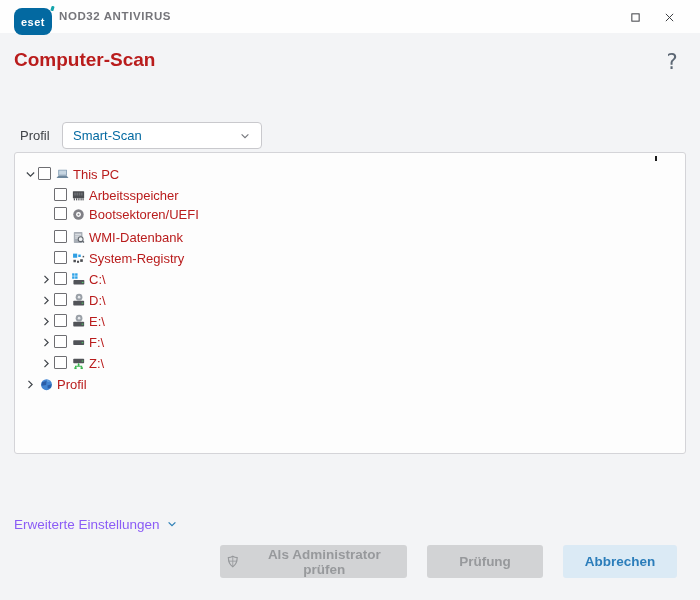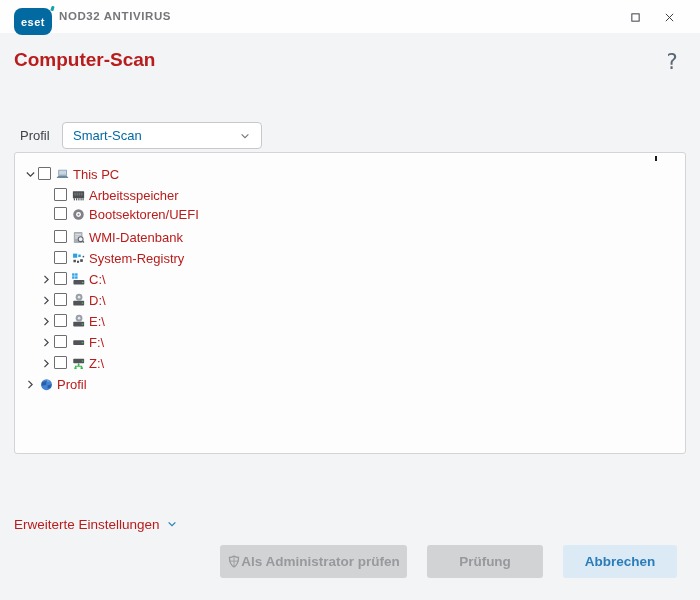--- a/index.html
+++ b/index.html
@@ -72,29 +72,29 @@
     background:#ffffff; border:1px solid #c9c9cd; border-radius:3px;
     padding:0 12px; font-size:13.5px; color:#33363a;
     font-family:"Liberation Sans", sans-serif; outline:none;
   }
   .path-input::placeholder { color:#a3a3a8; opacity:1; }
 
   
   .adv-link {
     position:absolute; left:14px; top:515px; height:18px;
     display:flex; align-items:center; gap:6px;
-    font-size:13.5px; color:#b91c1c; cursor:pointer;
+    font-size:13.5px; color:#8b5cf6; cursor:pointer;
   }
   .adv-link svg { display:block; }
 
   
   .btn {
     position:absolute; top:545px; height:33px; border:none; border-radius:3px;
     font-family:"Liberation Sans", sans-serif; font-size:13.5px; font-weight:700;
-    display:flex; align-items:center; justify-content:center; gap:0;
+    display:flex; align-items:center; justify-content:center; gap:8px;
   }
   .btn.disabled { background:#d2d3d5; color:#97999c; }
   .btn-admin { left:220px; width:187px; }
   .btn-scan { left:427px; width:116px; }
   .btn-cancel { left:563px; width:114px; background:#dbeaf5; color:#2b7dba; cursor:pointer; }
   .shield { width:14px; height:15px; display:block; }
 </style>
 </head>
 <body>
 

